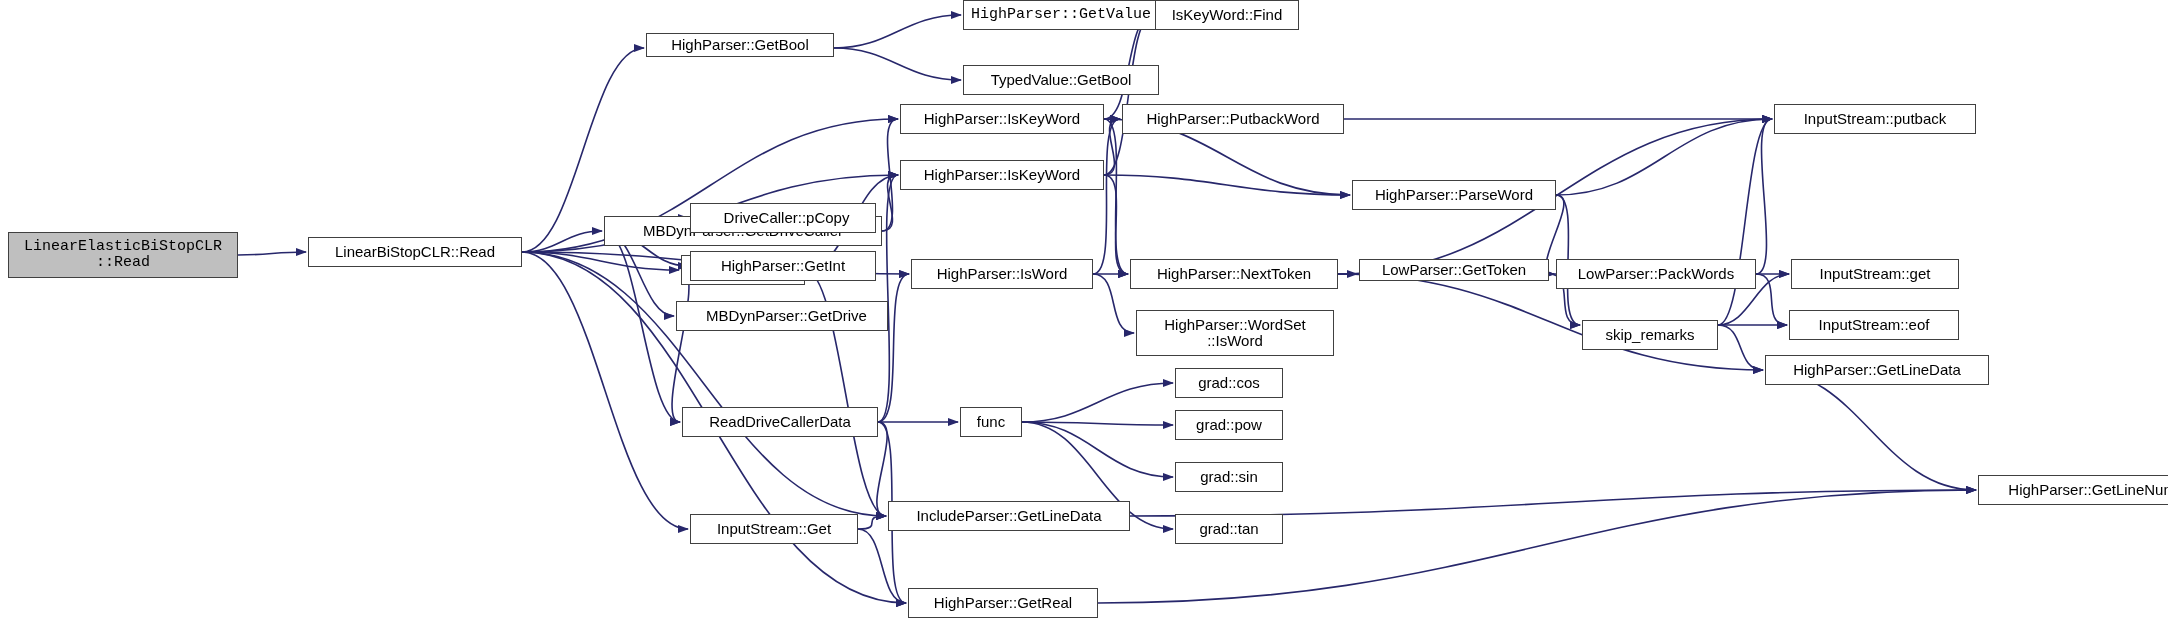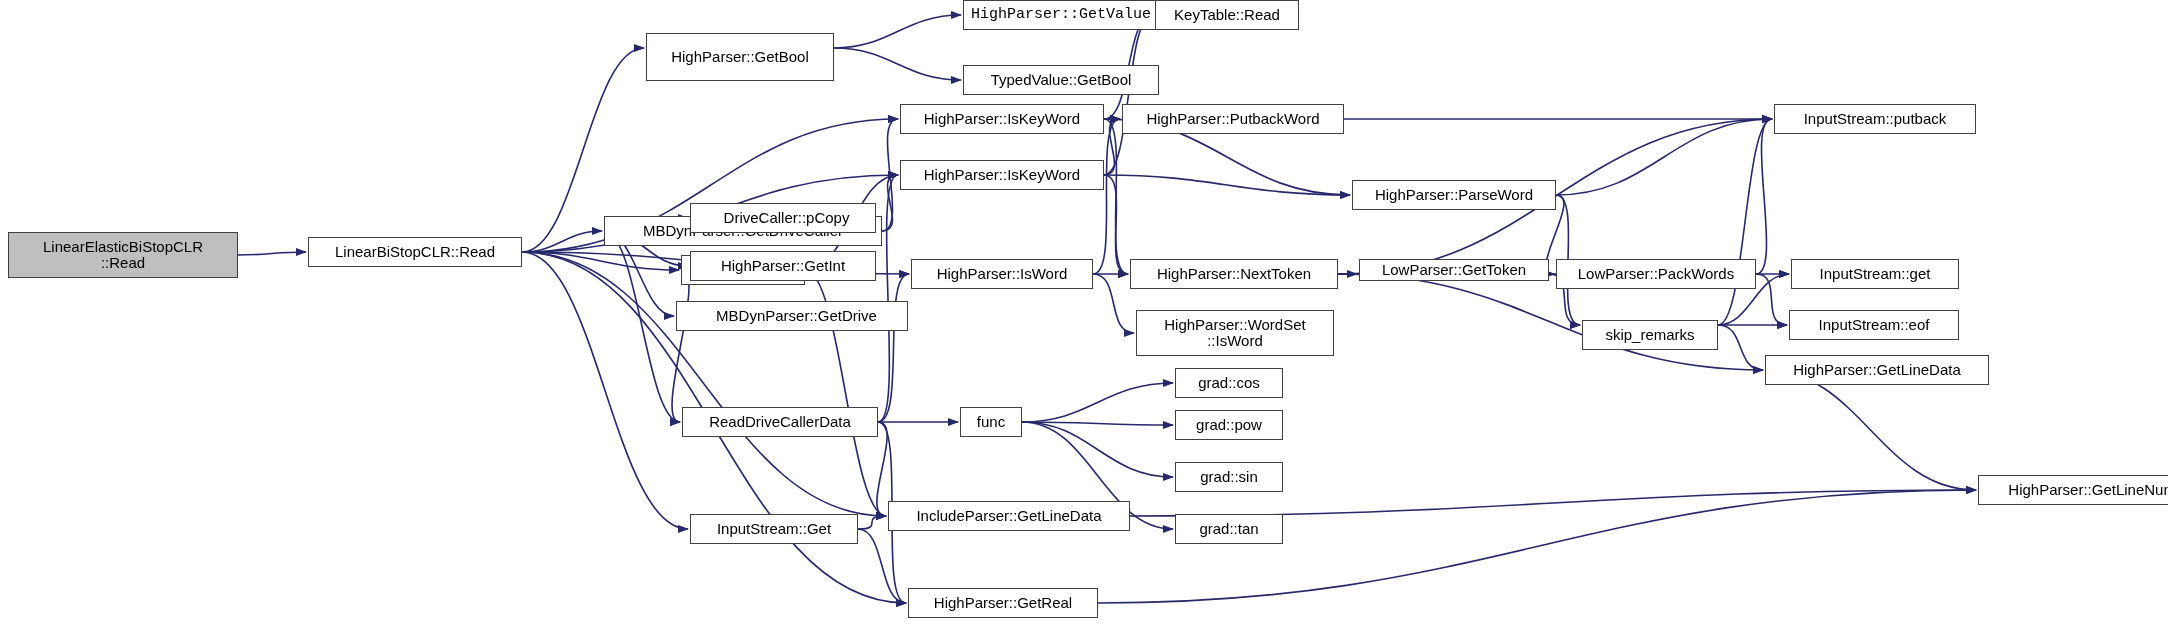--- a/index.html
+++ b/index.html
@@ -35,20 +35,21 @@
     align-items: center;
     justify-content: center;
     text-align: center;
     white-space: pre-line;
     padding: 0 4px;
     z-index: 5;
   }
   .gnode.root {
     background: #bfbfbf;
     border: 1px solid #404040;
+    font-family: Liberation Mono, monospace;
   }
 </style>
 </head>
 <body>
 
 <div id="graph-root">
   <svg id="edge-layer" viewBox="0 0 2168 626" width="2168" height="626" xmlns="http://www.w3.org/2000/svg">
     <defs>
       <marker id="arrowhead" markerWidth="11" markerHeight="8" refX="10" refY="4" orient="auto" markerUnits="userSpaceOnUse">
         <path d="M0,0 L11,4 L0,8 z" fill="#27276b"></path>
@@ -116,34 +117,34 @@
         <path d="M1022,422 C1089.95,422 1105.05,477 1173,477" fill="none" stroke="#27276b" stroke-width="1.6" marker-end="url(#arrowhead)"></path>
         <path d="M1022,422 C1089.95,422 1105.05,529 1173,529" fill="none" stroke="#27276b" stroke-width="1.6" marker-end="url(#arrowhead)"></path>
         <path d="M1130,516 C1510.7,516 1595.3,490 1976,490" fill="none" stroke="#27276b" stroke-width="1.6" marker-end="url(#arrowhead)"></path>
         <path d="M1098,603 C1493.1,603 1580.9,490 1976,490" fill="none" stroke="#27276b" stroke-width="1.6" marker-end="url(#arrowhead)"></path>
       </g>
   </svg>
   <div id="node-group">
       <div class="gnode root" style="left: 8px; top: 232px; width: 230px; height: 46px;">LinearElasticBiStopCLR
 ::Read</div>
       <div class="gnode" style="left: 308px; top: 237px; width: 214px; height: 30px;">LinearBiStopCLR::Read</div>
-      <div class="gnode" style="left: 646px; top: 33px; width: 188px; height: 48px;">HighParser::GetBool</div>
+      <div class="gnode" style="left: 646px; top: 33px; width: 188px; height: 24px;">HighParser::GetBool</div>
       <div class="gnode" style="left: 963px; top: 0px; width: 196px; height: 30px; font-family: Liberation Mono, monospace;">HighParser::GetValue</div>
       <div class="gnode" style="left: 963px; top: 65px; width: 196px; height: 30px;">TypedValue::GetBool</div>
       <div class="gnode" style="left: 604px; top: 216px; width: 278px; height: 30px;">MBDynParser::GetDriveCaller</div>
       <div class="gnode" style="left: 681px; top: 255px; width: 124px; height: 30px;">GetPreStress</div>
       <div class="gnode" style="left: 690px; top: 203px; width: 186px; height: 30px; padding-left: 11px;">DriveCaller::pCopy</div>
       <div class="gnode" style="left: 690px; top: 251px; width: 186px; height: 30px;">HighParser::GetInt</div>
-      <div class="gnode" style="left: 676px; top: 301px; width: 232px; height: 30px; padding-left: 13px;">MBDynParser::GetDrive</div>
+      <div class="gnode" style="left: 676px; top: 301px; width: 212px; height: 30px; padding-left: 13px;">MBDynParser::GetDrive</div>
       <div class="gnode" style="left: 682px; top: 407px; width: 196px; height: 30px;">ReadDriveCallerData</div>
       <div class="gnode" style="left: 690px; top: 514px; width: 168px; height: 30px;">InputStream::Get</div>
       <div class="gnode" style="left: 900px; top: 104px; width: 204px; height: 30px;">HighParser::IsKeyWord</div>
       <div class="gnode" style="left: 900px; top: 160px; width: 204px; height: 30px;">HighParser::IsKeyWord</div>
       <div class="gnode" style="left: 911px; top: 259px; width: 182px; height: 30px;">HighParser::IsWord</div>
-      <div class="gnode" style="left: 1155px; top: 0px; width: 144px; height: 30px;">KeyTable::Read</div>
+      <div class="gnode" style="left: 1155px; top: 0px; width: 144px; height: 30px;">IsKeyWord::Find</div>
       <div class="gnode" style="left: 1122px; top: 104px; width: 222px; height: 30px;">HighParser::PutbackWord</div>
       <div class="gnode" style="left: 1130px; top: 259px; width: 208px; height: 30px;">HighParser::NextToken</div>
       <div class="gnode" style="left: 1136px; top: 310px; width: 198px; height: 46px;">HighParser::WordSet
 ::IsWord</div>
       <div class="gnode" style="left: 1352px; top: 180px; width: 204px; height: 30px;">HighParser::ParseWord</div>
       <div class="gnode" style="left: 1359px; top: 259px; width: 190px; height: 22px;">LowParser::GetToken</div>
       <div class="gnode" style="left: 1556px; top: 259px; width: 200px; height: 30px;">LowParser::PackWords</div>
       <div class="gnode" style="left: 1582px; top: 320px; width: 136px; height: 30px;">skip_remarks</div>
       <div class="gnode" style="left: 1774px; top: 104px; width: 202px; height: 30px;">InputStream::putback</div>
       <div class="gnode" style="left: 1791px; top: 259px; width: 168px; height: 30px;">InputStream::get</div>

